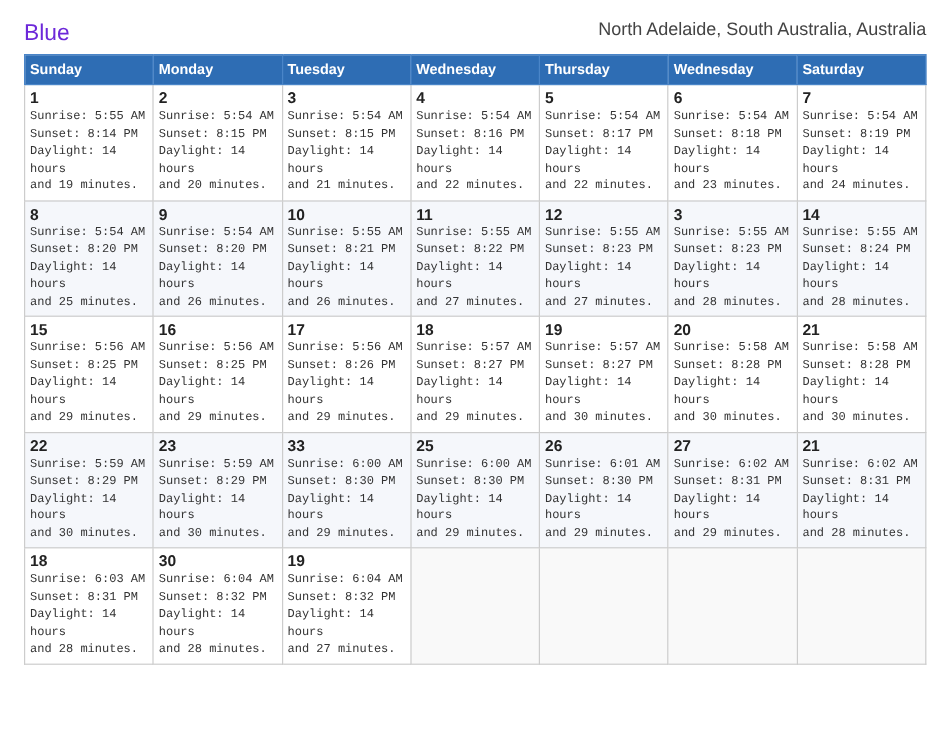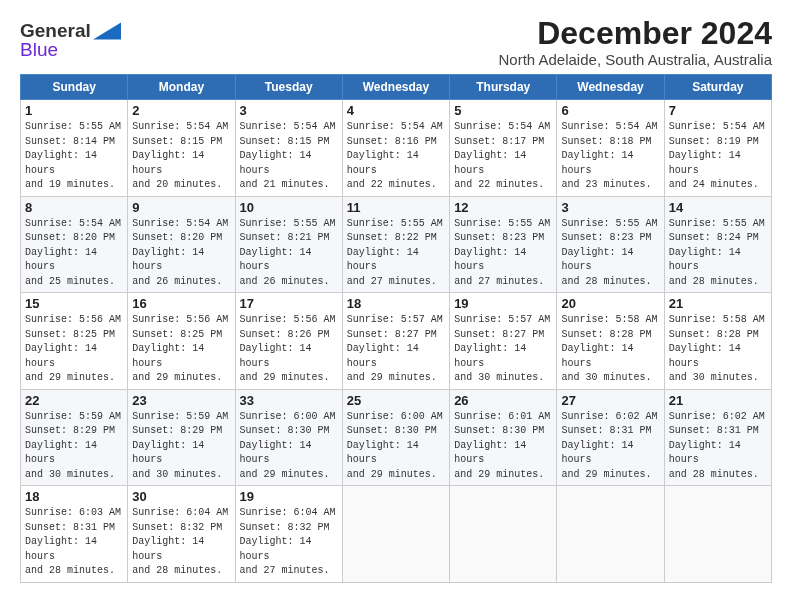--- a/index.html
+++ b/index.html
@@ -53,21 +53,21 @@
       width: 100%;
       border-collapse: collapse;
       font-size: 10.5px;
     }
     .calendar thead tr th {
       background: #2e6db4;
       color: #fff;
       font-weight: bold;
       font-size: 12px;
       padding: 5px 4px;
-      text-align: center;
+      text-align: left;
       border: 1px solid #4a85c8;
     }
     .calendar tbody tr td {
       border: 1px solid #ccc;
       vertical-align: top;
       padding: 3px 4px;
       min-height: 70px;
       height: 75px;
       background: #fff;
       font-size: 10.2px;
@@ -93,30 +93,23 @@
     .empty-cell {
       background: #f9f9f9 !important;
     }
   </style>
 </head>
 <body>
 
 <div class="page">
   <div class="header-area">
     <div class="logo">
-      <div class="logo-row">
-        <span style="font-size:19px;font-weight:bold;color:#333;">General</span>
-        <svg class="logo-icon" viewBox="0 0 30 18" xmlns="http://www.w3.org/2000/svg">
-          <polygon points="0,18 30,0 30,18" fill="#1a6bbf"></polygon>
-        </svg>
-      </div>
       <span style="font-size:19px;font-weight:normal;color:#6d28d9;margin-top:-3px;">Blue</span>
     </div>
     <div class="title-area">
-      <div class="main-title">December 2024</div>
       <div class="subtitle">North Adelaide, South Australia, Australia</div>
     </div>
   </div>
 
   <table class="calendar">
     <thead>
       <tr>
         <th>Sunday</th>
         <th>Monday</th>
         <th>Tuesday</th>

